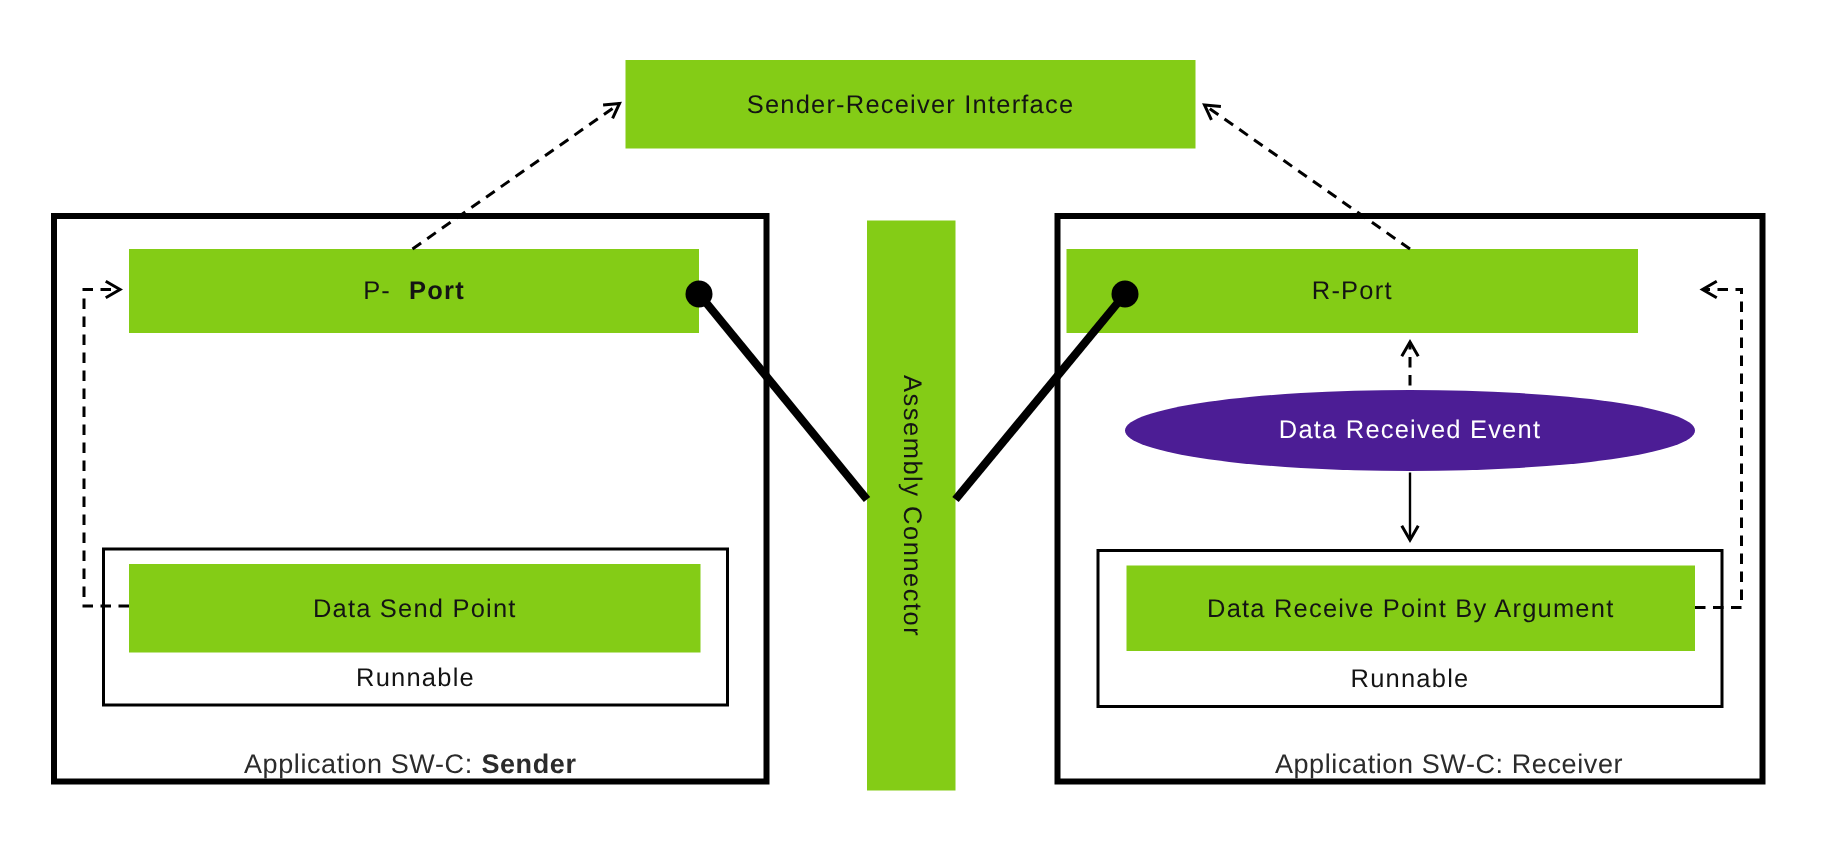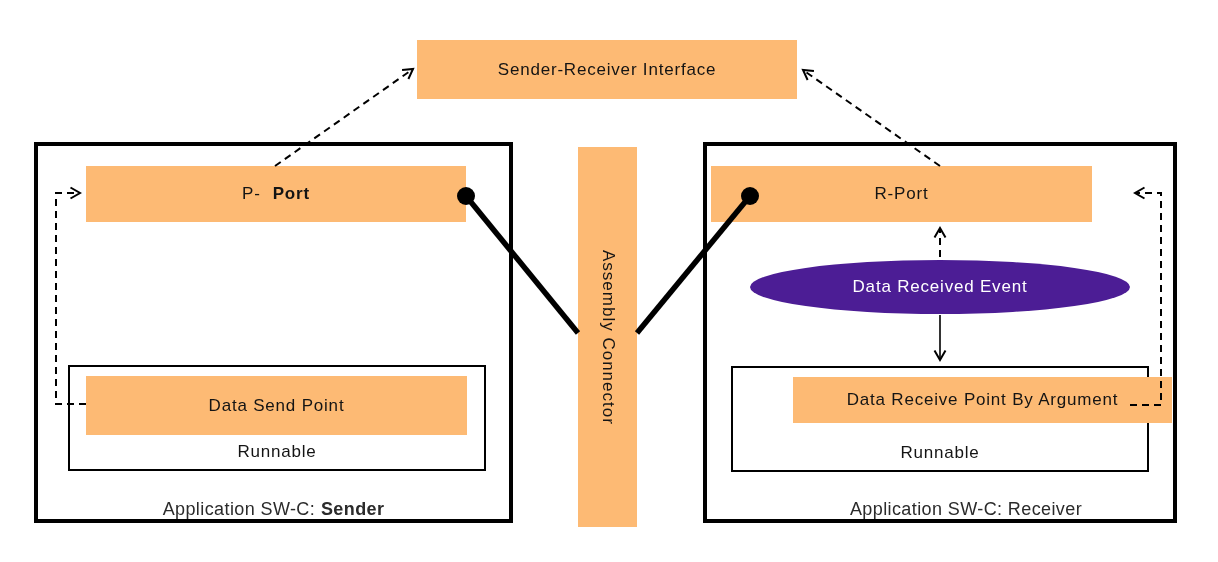--- a/index.html
+++ b/index.html
@@ -1,21 +1,21 @@
 <!DOCTYPE html>
 <html><head>
 <meta charset="utf-8">
 <style>
   html,body { margin:0; padding:0; background:#ffffff; }
   .canvas {
     position:relative; width:1218px; height:562px; background:#ffffff;
     font-family:"Liberation Sans","DejaVu Sans",sans-serif; color:#1a1a1a; overflow:hidden;
   }
   .gray-box {
-    position:absolute; background:#fdba74;
+    position:absolute; background:#84cc16;
     display:flex; align-items:center; justify-content:center;
     font-size:17px; letter-spacing:0.8px; color:#141414; white-space:nowrap;
   }
   .bold-part { font-weight:bold;margin-left:12px; }
   .name-gap { margin-left:0.32em; font-weight:bold;margin-top:43px; }
   .frame { position:absolute; border:4px solid #000; background:transparent; box-sizing:border-box; }
   .runnable { position:absolute; border:2px solid #000; background:#ffffff; box-sizing:border-box; }
   .runnable-label {
     position:absolute; left:0; right:0; bottom:7px; text-align:center;
     font-size:17px; letter-spacing:0.8px; color:#141414;margin-top:48px;
@@ -69,21 +69,21 @@
   <div class="runnable" style="left:68px; top:365px; width:418px; height:106px;">
     <div class="runnable-label">Runnable</div>
   </div>
   <div class="gray-box" style="left:86px; top:376px; width:381px; height:59px;text-align:center;">
     <span>Data Send Point</span>
   </div>
 
   <div class="runnable" style="left:731px; top:366px; width:418px; height:106px;">
     <div class="runnable-label">Runnable</div>
   </div>
-  <div class="gray-box" style="left:751px; top:377px; width:379px; height:46px;margin-left:42px;">
+  <div class="gray-box" style="left:751px; top:377px; width:379px; height:57px;">
     <span>Data Receive Point By Argument</span>
   </div>
 
   <div class="component-label" style="left:34px; top:499px; width:479px;">
     <span>Application SW-C:</span><span class="name-gap">Sender</span>
   </div>
   <div class="component-label" style="left:729px; top:499px; width:474px;">Application SW-C: Receiver</div>
 
   <svg class="overlay" width="1218" height="562" viewBox="0 0 1218 562">
     <defs>

